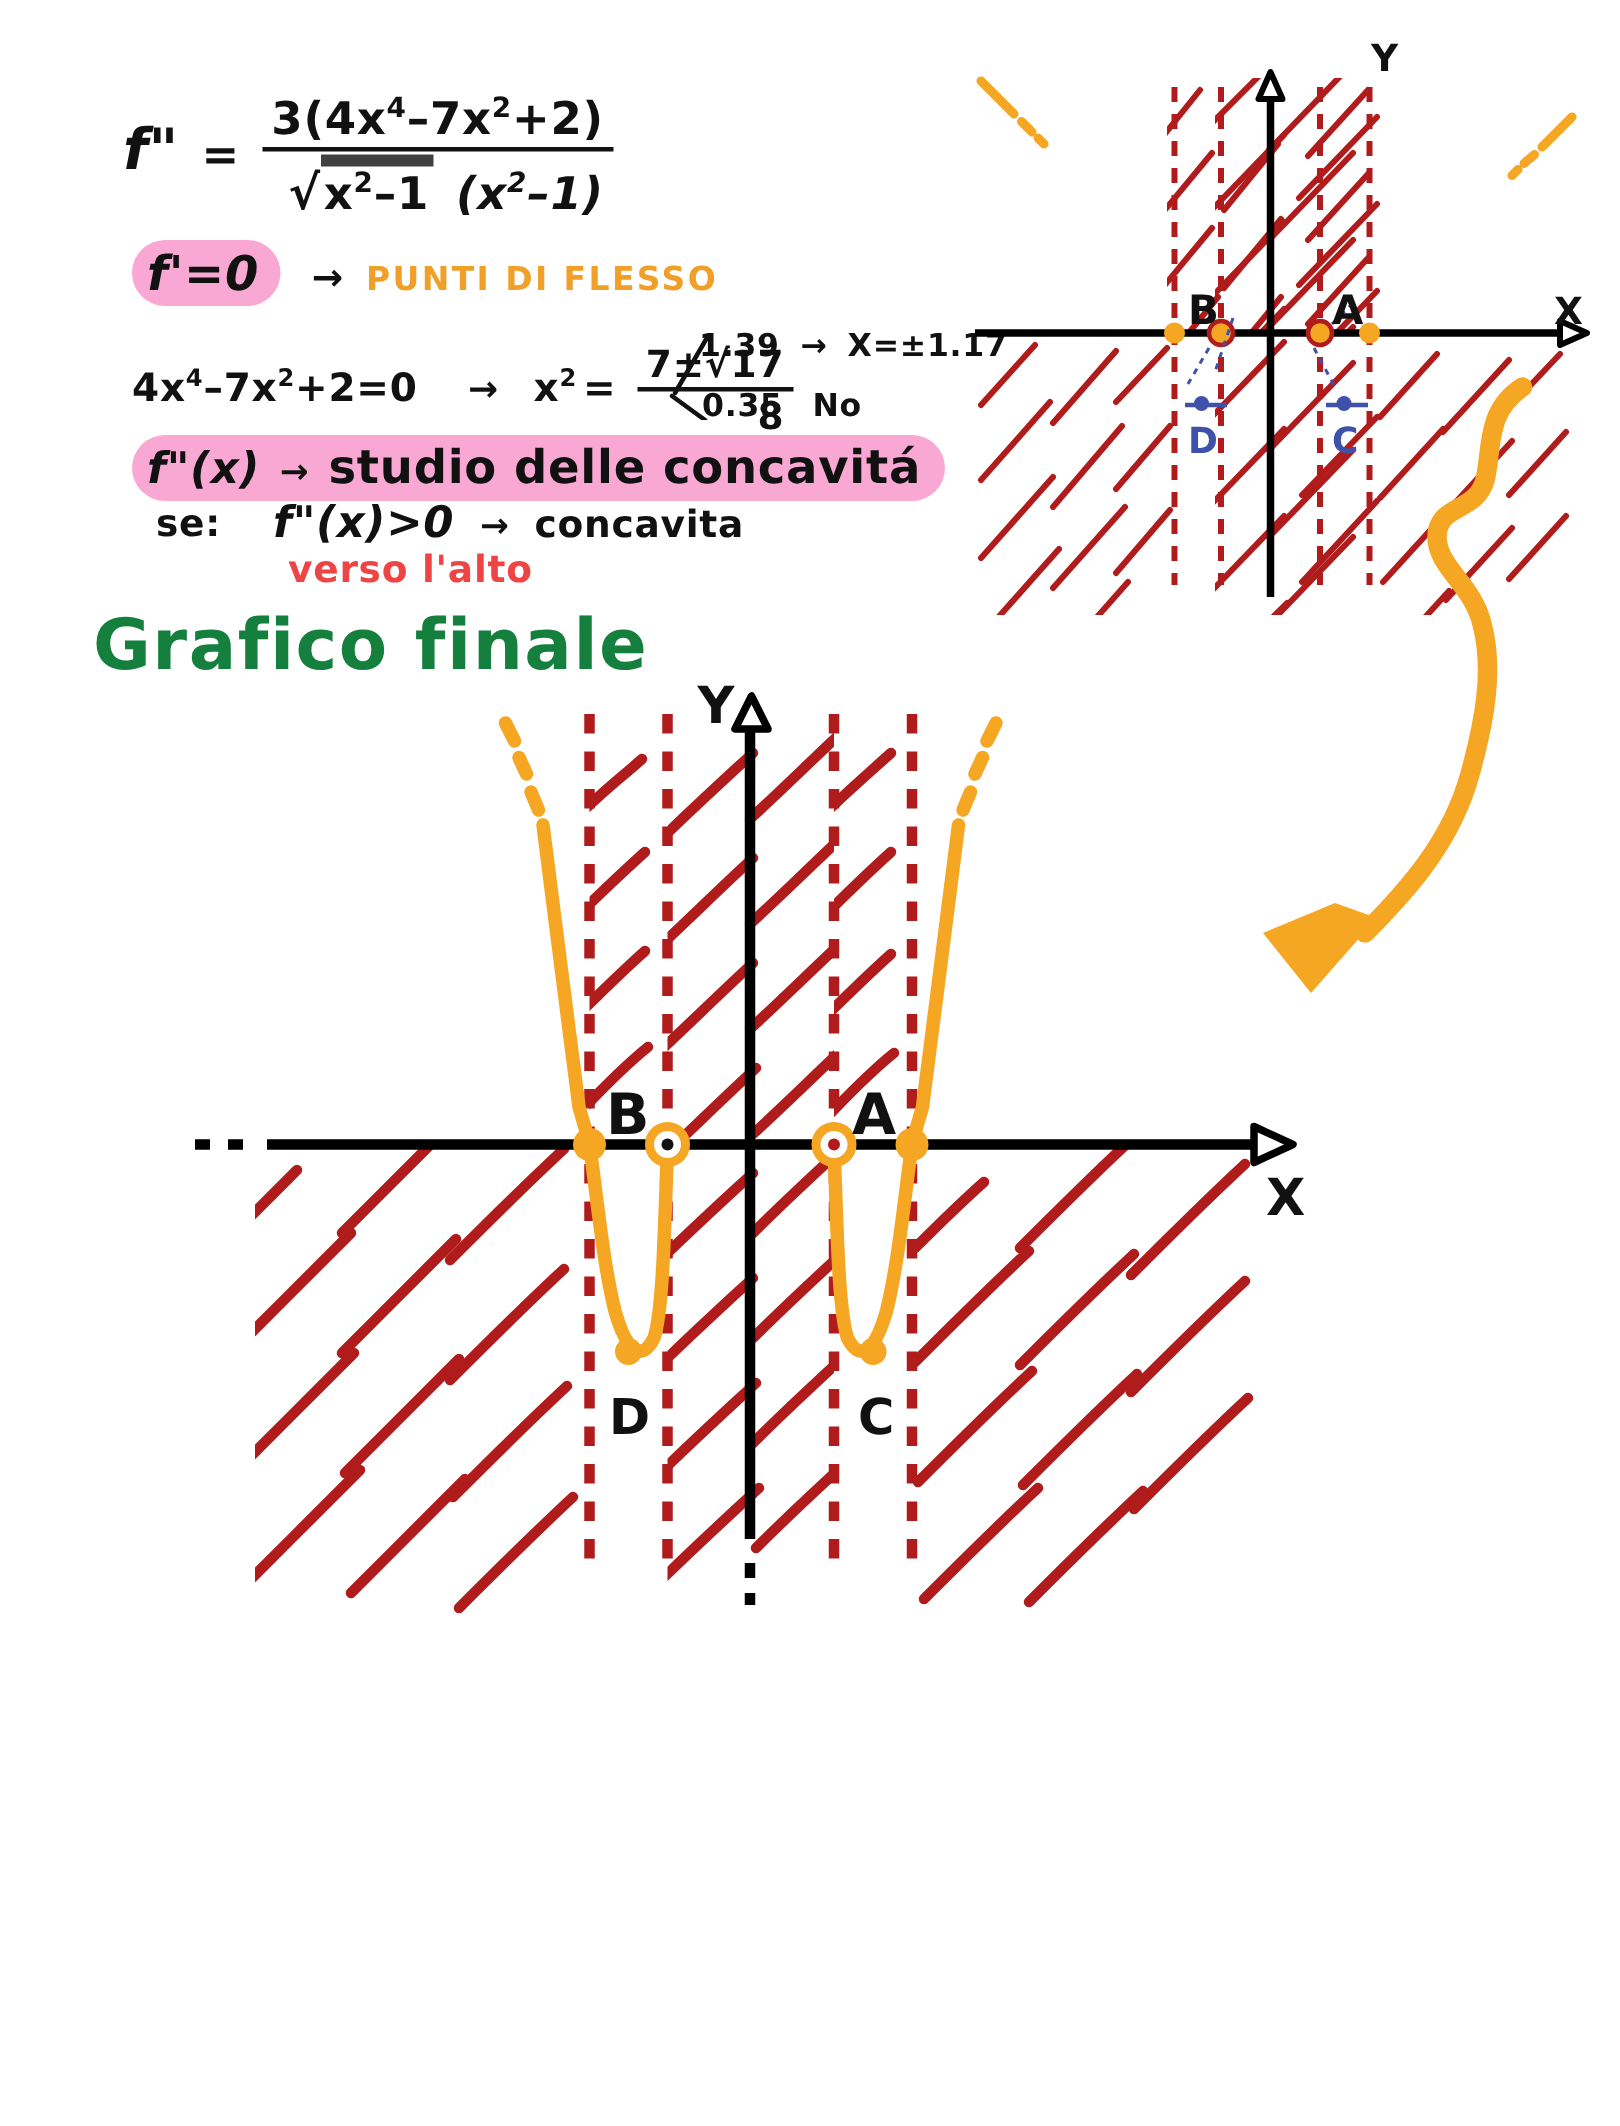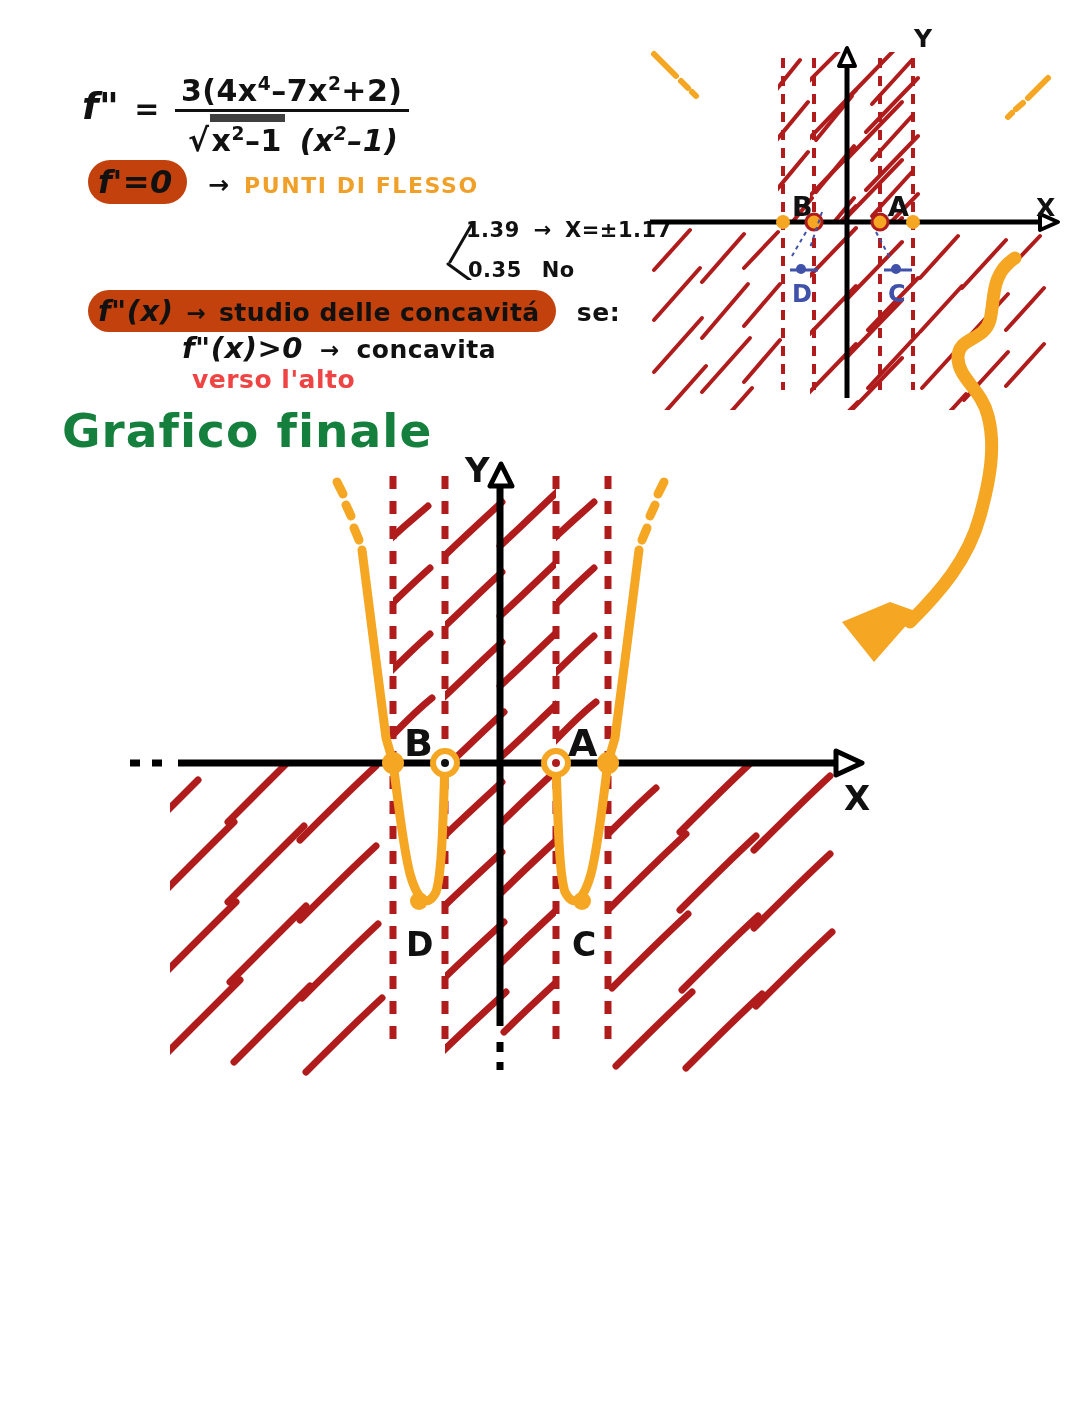--- a/index.html
+++ b/index.html
@@ -25,21 +25,21 @@
     color: #111111;
     font-weight: 700;
     letter-spacing: 0.5px;
     white-space: nowrap;
   }
   .hand-it { font-style: italic; }
 
   
   #formula-area { left: 0; top: 0; width: 660px; height: 390px; }
 
-  .frac { display: inline-block; vertical-align: middle; text-align: center; margin-top: 11px; }
+  .frac { display: inline-block; vertical-align: middle; text-align: right; }
   .frac .num {
     display: block;
     padding: 0 6px 1px 6px;
     border-bottom: 3px solid #111;
   }
   .frac .den { display: block; padding: 2px 6px 0 6px; }
 
   .sup { font-size: 0.62em; vertical-align: super; font-weight: 700; }
   .radical { position: relative; display: inline-block; padding-left: 3px; }
   .radical > .rad-sign { font-size: 1.05em; }
@@ -47,21 +47,21 @@
     border-top: 8px solid #404040;
     padding: 1px 3px 0 2px;
     display: inline-block;
   }
 
   .hl-blue {
     position: relative;
     display: inline-block;
     padding: 3px 14px 3px 10px;
     border-radius: 26px;
-    background: #c2410c;
+    background: #f9a8d4;
     z-index: 0;
   }
   .hl-blue > * { position: relative; z-index: 1; }
 
   .orange-txt { color: #f0a028; font-weight: 700; letter-spacing: 1.6px; }
   .red-txt { color: #ef4444; font-weight: 700; }
   .arrow-g { font-weight: 700; letter-spacing: 0px; }
 
   
   #grafico-finale {
@@ -101,40 +101,49 @@
     </div>
 
     <div class="abs" style="left:88px; top:160px;">
       <span class="hl-blue">
         <span class="hand hand-it" style="font-size:32px;">f'=0</span>
       </span>
       <span class="hand arrow-g" style="font-size:25px; margin:0 10px 0 16px;">→</span>
       <span class="hand orange-txt" style="font-size:22px;">PUNTI DI FLESSO</span>
     </div>
 
+    <div class="abs hand" style="left:88px; top:228px; font-size:26px;">
+      <span><span>4x</span><span class="sup">4</span><span>–7x</span><span class="sup">2</span><span>+2=0</span></span>
+      <span class="arrow-g" style="margin:0 14px 0 24px; font-size:24px;">→</span>
+      <span><span>x</span><span class="sup">2</span></span><span style="margin:0 4px;">=</span>
+      <span class="frac" style="font-size:25px;">
+        <span class="num">7±√17</span>
+        <span class="den">8</span>
+      </span>
+    </div>
 
     <svg class="abs" style="left:446px; top:218px;" width="40" height="62">
       <path d="M4 44 L26 6" stroke="#111" stroke-width="3" fill="none" stroke-linecap="round"></path>
       <path d="M2 46 L24 62" stroke="#111" stroke-width="3" fill="none" stroke-linecap="round"></path>
     </svg>
     <div class="abs hand" style="left:466px; top:218px; font-size:21px;text-align:right;">
       <span>1.39</span>
       <span class="arrow-g" style="margin:0 6px;">→</span>
       <span>X=±1.17</span>
     </div>
     <div class="abs hand" style="left:468px; top:258px; font-size:21px;">
       <span>0.35</span>
       <span style="margin-left:12px;">No</span>
     </div>
 
     <div class="abs" style="left:88px; top:290px;">
       <span class="hl-blue" style="padding:4px 16px 4px 10px;">
         <span class="hand hand-it" style="font-size:29px;">f"(x)</span>
         <span class="hand arrow-g" style="font-size:23px; margin:0 8px;">→</span>
-        <span class="hand" style="font-size:25px;">studio delle concavitá</span>
+        <span class="hand" style="font-size:31px;">studio delle concavitá</span>
       </span>
       <span class="hand" style="font-size:25px; margin-left:16px;">se:</span>
     </div>
 
     <div class="abs" style="left:182px; top:331px;">
       <span class="hand hand-it" style="font-size:29px;">f"(x)&gt;0</span>
       <span class="hand arrow-g" style="font-size:23px; margin:0 12px;">→</span>
       <span class="hand" style="font-size:25px;">concavita</span>
       <span class="hand red-txt" style="font-size:25px; margin-left:10px;">verso l'alto</span>
     </div>

